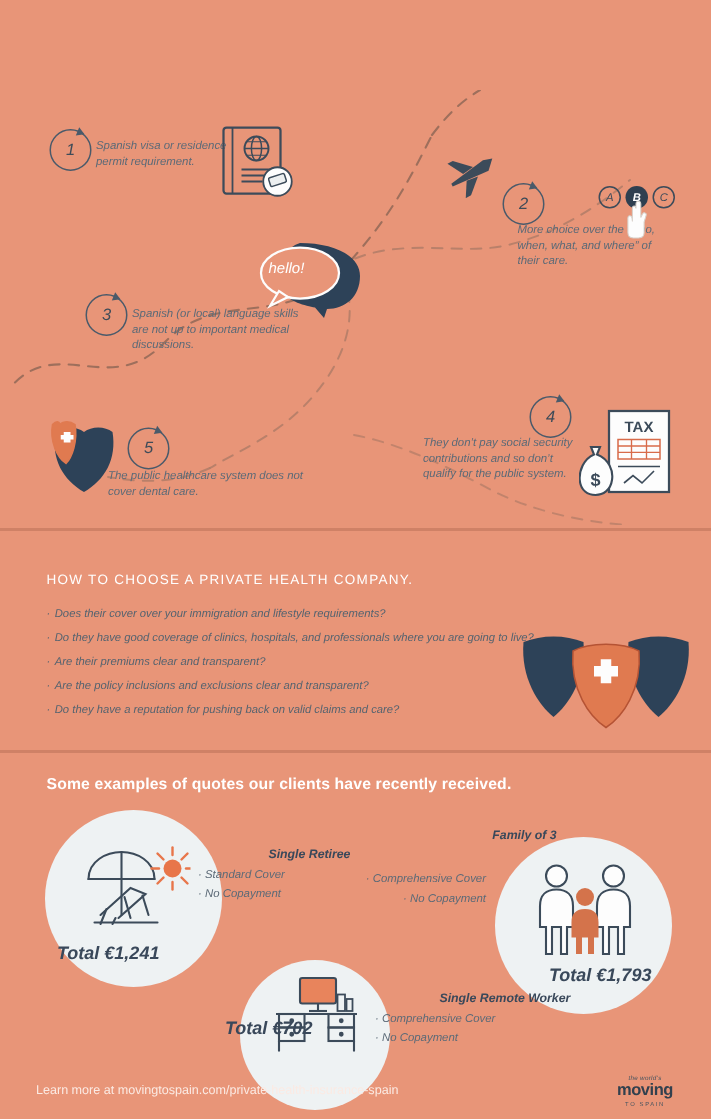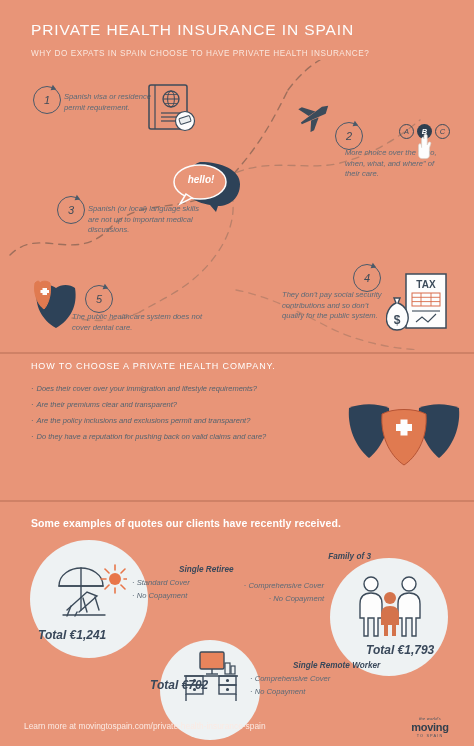--- a/index.html
+++ b/index.html
@@ -90,21 +90,21 @@
   .rtext {
     position: absolute;
     font-size: 7.6px;
     line-height: 10.6px;
     font-style: italic;
     color: #5c6a77;
     font-weight: 400;
   }
 
   
-  #midsec { top: 344px; height: 152px; }
+  #midsec { top: 364px; height: 152px; }
   .mid-title {
     position: absolute;
     left: 31px; top: 17px;
     font-size: 9px;
     letter-spacing: 0.85px;
     color: #ffffff;
     font-weight: 400;
   }
   .bullets {
     position: absolute;
@@ -204,24 +204,20 @@
   <svg id="dashpath" viewBox="0 0 474 290">
     <path d="M10 195 C 40 165, 75 205, 110 168 C 145 132, 190 160, 228 120
              C 258 88, 272 62, 288 30" fill="none" stroke="#9e6f5c" stroke-width="1.4" stroke-dasharray="7 6" stroke-linecap="round"></path>
     <path d="M288 30 C 300 14, 310 6, 320 0" fill="none" stroke="#9e6f5c" stroke-width="1.4" stroke-dasharray="7 6" stroke-linecap="round"></path>
     <path d="M225 118 C 265 95, 305 112, 340 103 C 372 95, 398 78, 420 60" fill="none" stroke="#b07c67" stroke-width="1.3" stroke-dasharray="7 6" stroke-linecap="round" opacity="0.85"></path>
     <path d="M228 122 C 240 150, 230 180, 208 205 C 186 230, 160 240, 140 252" fill="none" stroke="#b07c67" stroke-width="1.3" stroke-dasharray="7 6" stroke-linecap="round" opacity="0.85"></path>
     <path d="M140 252 C 118 262, 95 262, 72 258" fill="none" stroke="#b07c67" stroke-width="1.3" stroke-dasharray="7 6" stroke-linecap="round" opacity="0.85"></path>
     <path d="M236 230 C 268 236, 300 252, 330 268 C 355 280, 385 288, 420 290" fill="none" stroke="#b07c67" stroke-width="1.3" stroke-dasharray="7 6" stroke-linecap="round" opacity="0.7"></path>
   </svg>
 
-  <div class="sec" id="header">
-    <div class="title">PRIVATE HEALTH INSURANCE IN SPAIN</div>
-    <div class="subtitle">WHY DO EXPATS IN SPAIN CHOOSE TO HAVE PRIVATE HEALTH INSURANCE?</div>
-  </div>
 
   <div class="reason">
     <div class="num-circle" style="left:33px; top:86px;">1</div>
     <div class="rtext" style="left:64px; top:92px; width:88px;">Spanish visa or residence permit requirement.</div>
 
     <svg style="position:absolute; left:145px; top:82px;" width="54" height="52" viewBox="0 0 54 52">
       <rect x="4" y="3" width="38" height="44" rx="2" fill="none" stroke="#3c4b5a" stroke-width="1.5"></rect>
       <line x1="10" y1="3" x2="10" y2="47" stroke="#3c4b5a" stroke-width="1.2"></line>
       <circle cx="26" cy="17" r="8" fill="none" stroke="#3c4b5a" stroke-width="1.3"></circle>
       <ellipse cx="26" cy="17" rx="3.4" ry="8" fill="none" stroke="#3c4b5a" stroke-width="1"></ellipse>
@@ -268,22 +264,22 @@
     </div>
   </div>
 
   <div style="position:absolute; left:170px; top:160px;">
     <svg width="78" height="52" viewBox="0 0 78 52">
       <path d="M30 2 C52 2 70 10 70 24 C70 38 60 46 48 46 L46 52 L40 45
                C34 44 22 41 18 34 C14 27 16 6 30 2 Z" fill="#2d4258"></path>
       <ellipse cx="30" cy="22" rx="26" ry="17" fill="#e89578" stroke="#fdfdfd" stroke-width="1.5"></ellipse>
       <path d="M16 34 L10 44 L22 38 Z" fill="#e89578" stroke="#fdfdfd" stroke-width="1.5"></path>
     </svg>
-    <div style="position:absolute; left:9px; top:14px; width:44px; text-align:center;
-                font-size:10px; font-style:italic; font-weight:bold; color:#ffffff;">hello!</div>
+    <div style="position:absolute; left:9px; top:14px; width:44px; 
+                font-size:10px; font-style:italic; font-weight:normal; color:#ffffff;">hello!</div>
   </div>
 
   <div class="reason">
     <div class="num-circle" style="left:57px; top:196px;">3</div>
     <div class="rtext" style="left:88px; top:204px; width:118px;">Spanish (or local) language skills are not up to important medical discussions.</div>
   </div>
 
   <div class="reason">
     <div class="num-circle" style="left:353px; top:264px;">4</div>
     <div class="rtext" style="left:282px; top:290px; width:100px;">They don’t pay social security contributions and so don’t qualify for the public system.</div>
@@ -318,24 +314,27 @@
 
   <div class="divider" style="top:352px;"></div>
 
   <div class="sec" id="midsec">
     <div class="mid-title">HOW TO CHOOSE A PRIVATE HEALTH COMPANY.</div>
     <div class="bullets">
       <div class="bullet">
         <span class="dot">·</span><span>Does their cover over your immigration and lifestyle requirements?</span>
       </div>
       <div class="bullet">
+        <span class="dot">·</span><span>Do they have good coverage of clinics, hospitals, and professionals where you are going to live?</span>
+      </div>
+      <div class="bullet">
         <span class="dot">·</span><span>Are their premiums clear and transparent?</span>
       </div>
       <div class="bullet">
-        <span class="dot">·</span><span>Are the policy inclusions and exclusions permit and transparent?</span>
+        <span class="dot">·</span><span>Are the policy inclusions and exclusions clear and transparent?</span>
       </div>
       <div class="bullet">
         <span class="dot">·</span><span>Do they have a reputation for pushing back on valid claims and care?</span>
       </div>
     </div>
 
     <svg style="position:absolute; left:345px; top:58px;" width="118" height="64" viewBox="0 0 118 64">
       <path d="M4 6 C16 1 32 1 44 6 C46 30 34 48 24 56 C14 48 2 30 4 6 Z" fill="#2d4258"></path>
       <path d="M74 6 C86 1 102 1 114 6 C116 30 104 48 94 56 C84 48 72 30 74 6 Z" fill="#2d4258"></path>
       <path d="M37 12 C48 6 70 6 81 12 C83 38 70 56 59 63 C48 56 35 38 37 12 Z" fill="#e07a50" stroke="#b55334" stroke-width="1"></path>

